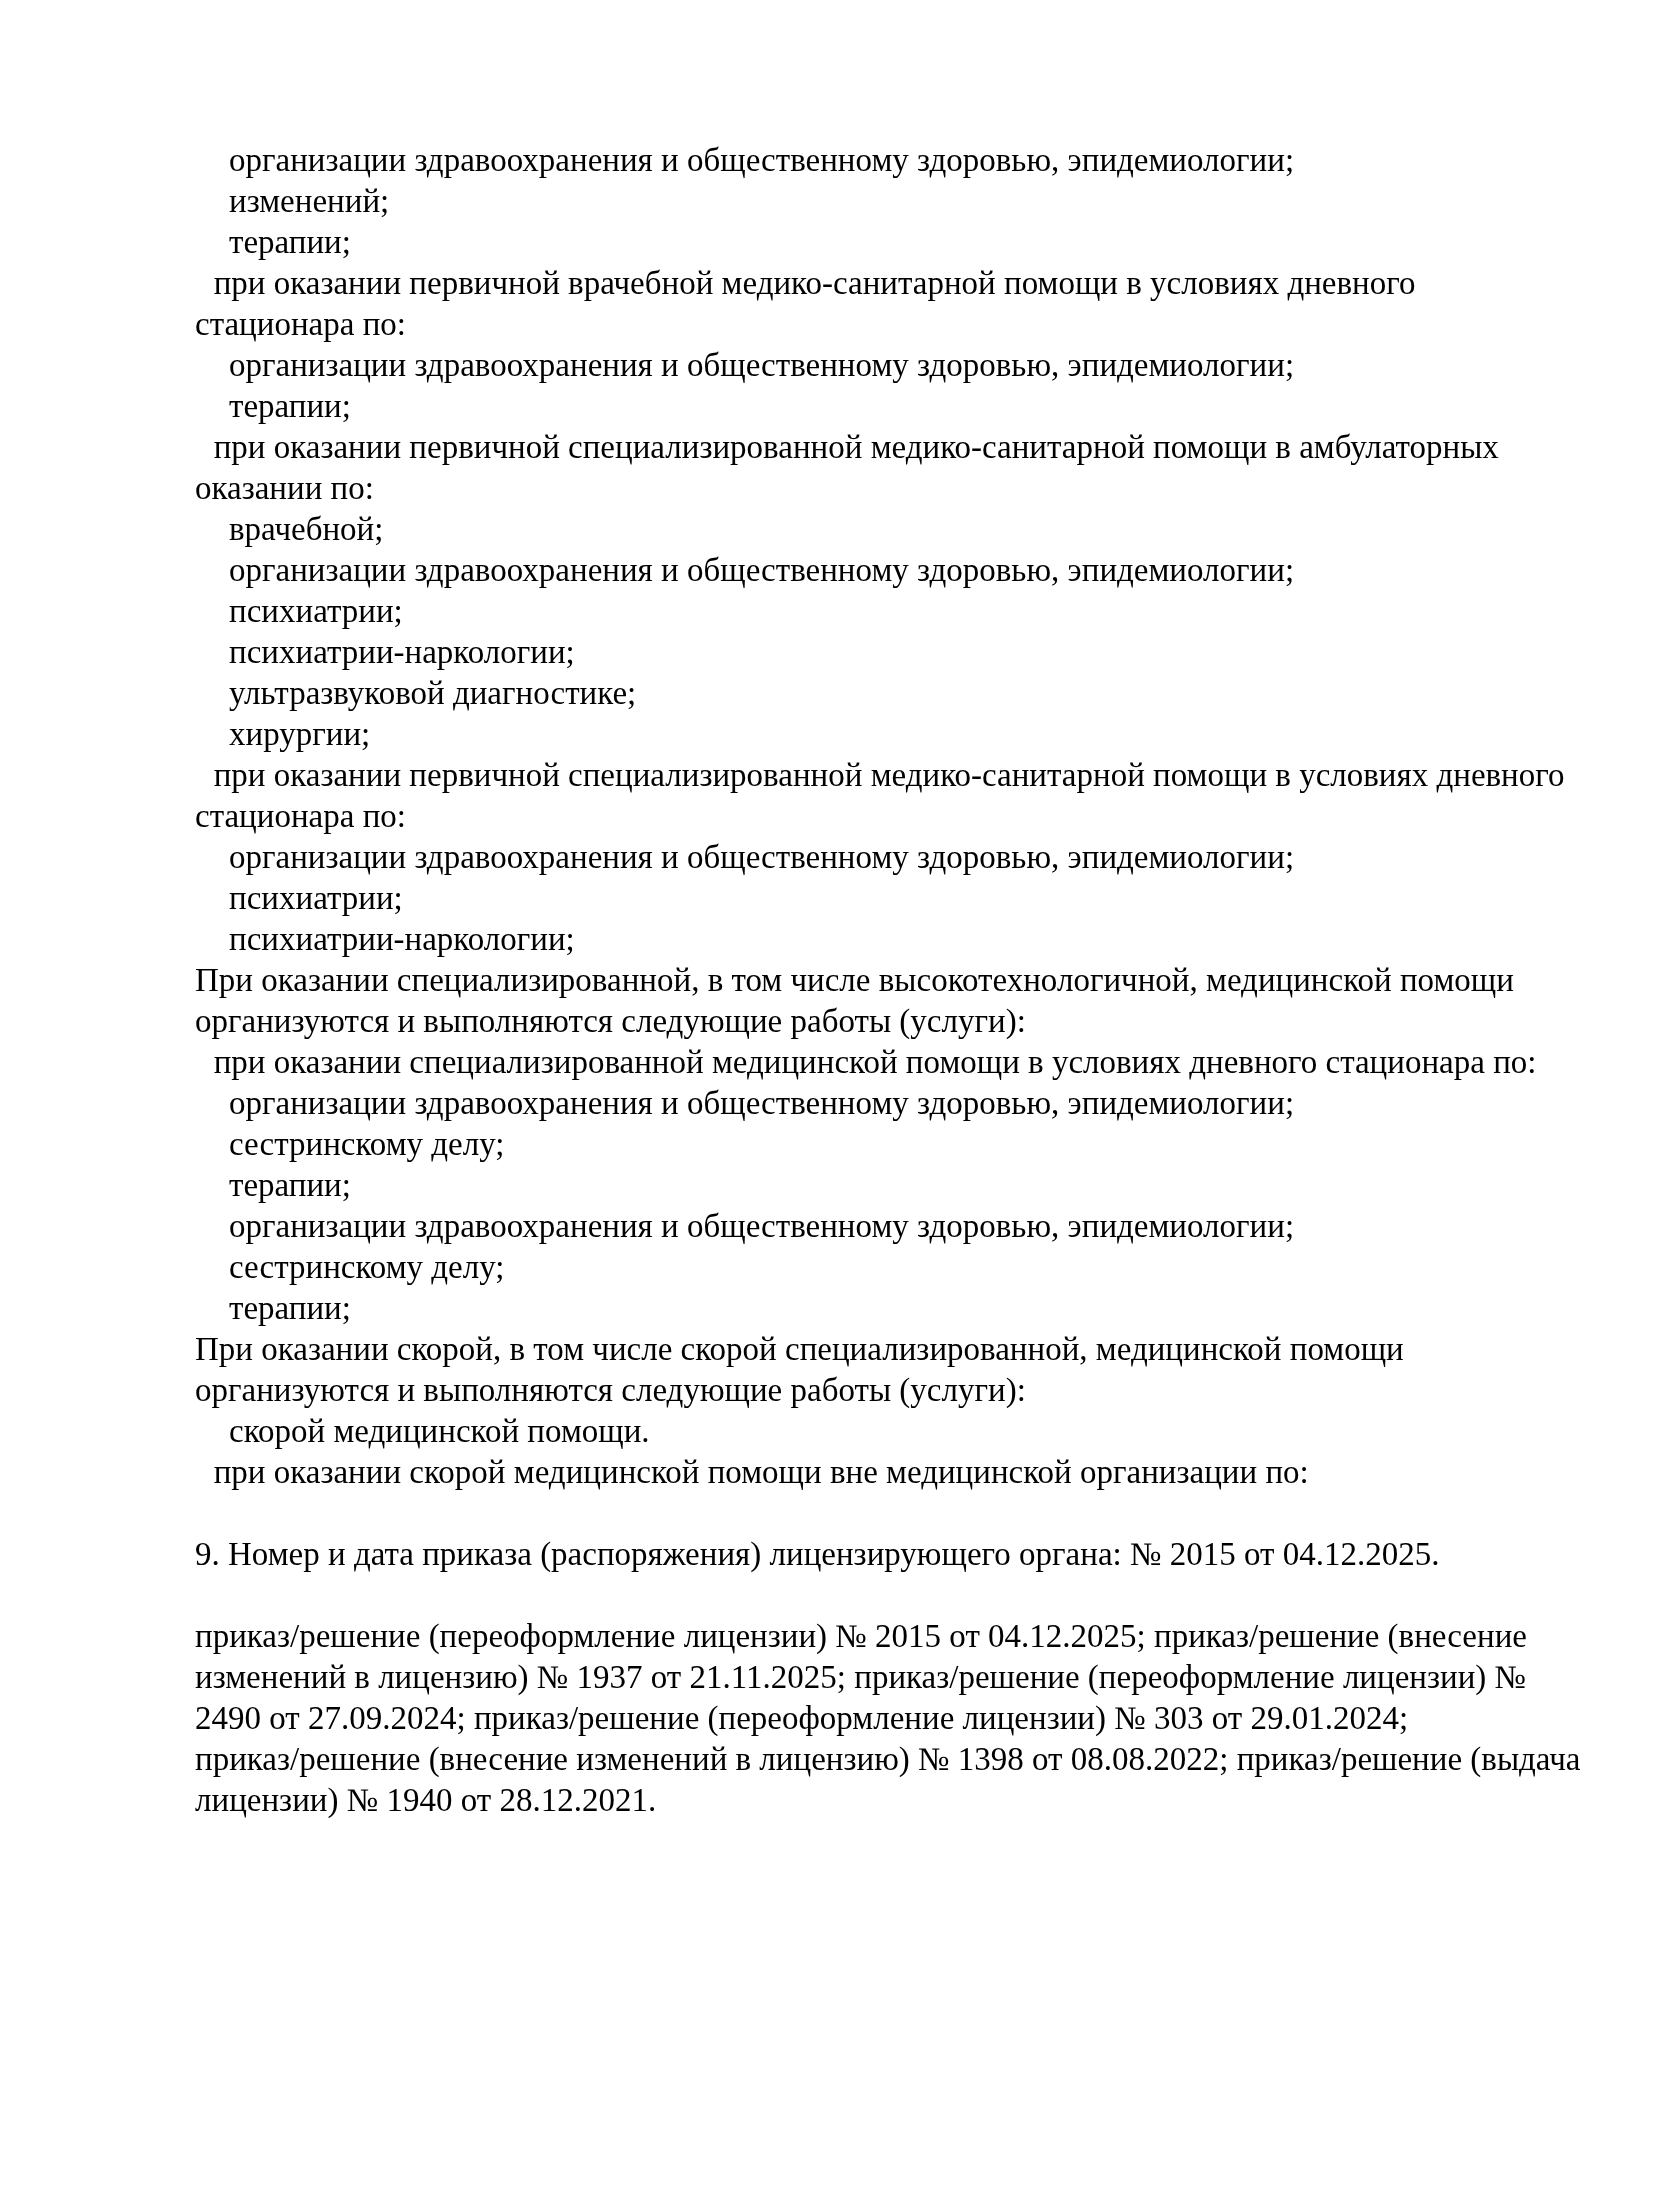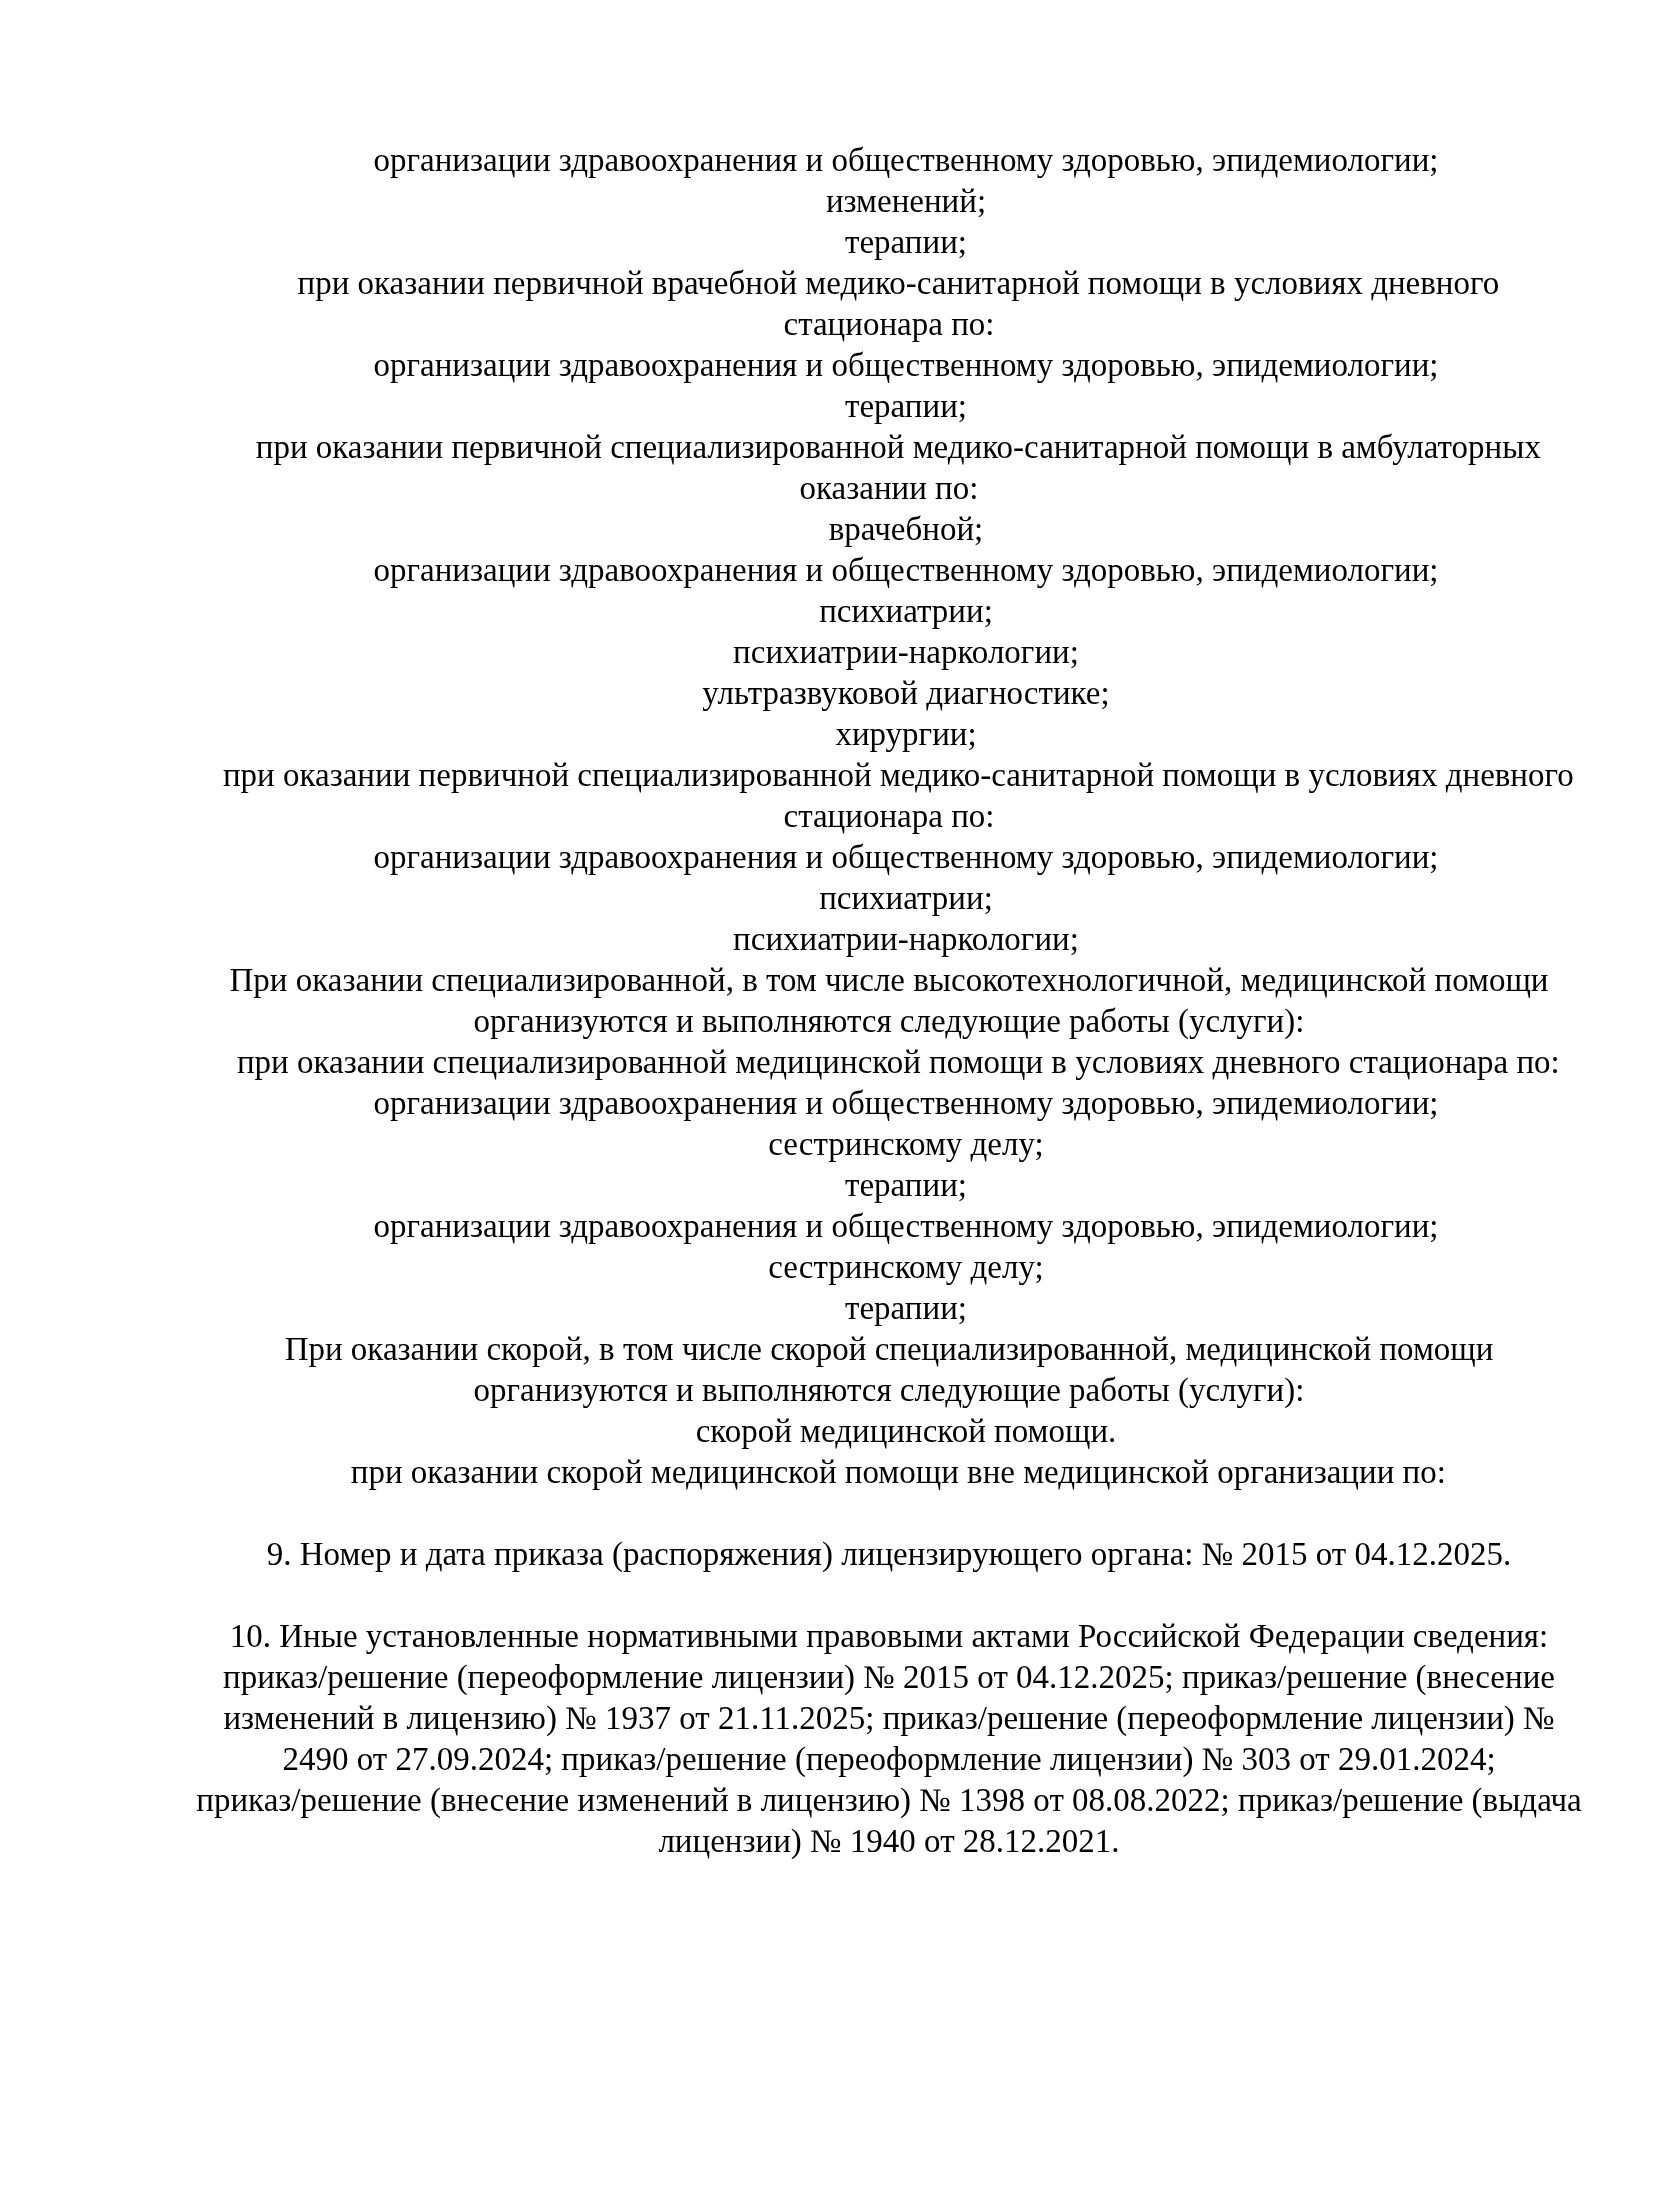--- a/index.html
+++ b/index.html
@@ -10,21 +10,20 @@
     background: #ffffff;
     box-sizing: border-box;
     padding: 140px 74px 0 195px;
     overflow: hidden;
   }
   .doc-text {
     color: #000000;
     font-family: "Liberation Serif", "DejaVu Serif", serif;
     font-size: 33px;
     line-height: 41px;
-    text-align: center;
   }
   .line {
     white-space: pre;
     min-height: 41px;
   }
   .ind1 { padding-left: 18.7px; }
   .ind2 { padding-left: 34px; }
 </style>
 </head>
 <body>
@@ -60,21 +59,20 @@
     <div class="line ind2">организации здравоохранения и общественному здоровью, эпидемиологии;</div>
     <div class="line ind2">сестринскому делу;</div>
     <div class="line ind2">терапии;</div>
     <div class="line">При оказании скорой, в том числе скорой специализированной, медицинской помощи</div>
     <div class="line">организуются и выполняются следующие работы (услуги):</div>
     <div class="line ind2">скорой медицинской помощи.</div>
     <div class="line ind1">при оказании скорой медицинской помощи вне медицинской организации по:</div>
     <div class="line"></div>
     <div class="line">9. Номер и дата приказа (распоряжения) лицензирующего органа: № 2015 от 04.12.2025.</div>
     <div class="line"></div>
-    <div class="line">10. Иные установленные нормативными правовыми актами Российской Федерации сведения:</div>
     <div class="line">приказ/решение (переоформление лицензии) № 2015 от 04.12.2025; приказ/решение (внесение</div>
     <div class="line">изменений в лицензию) № 1937 от 21.11.2025; приказ/решение (переоформление лицензии) №</div>
     <div class="line">2490 от 27.09.2024; приказ/решение (переоформление лицензии) № 303 от 29.01.2024;</div>
     <div class="line">приказ/решение (внесение изменений в лицензию) № 1398 от 08.08.2022; приказ/решение (выдача</div>
     <div class="line">лицензии) № 1940 от 28.12.2021.</div>
   </div>
 </div>
 
 
 </body></html>

